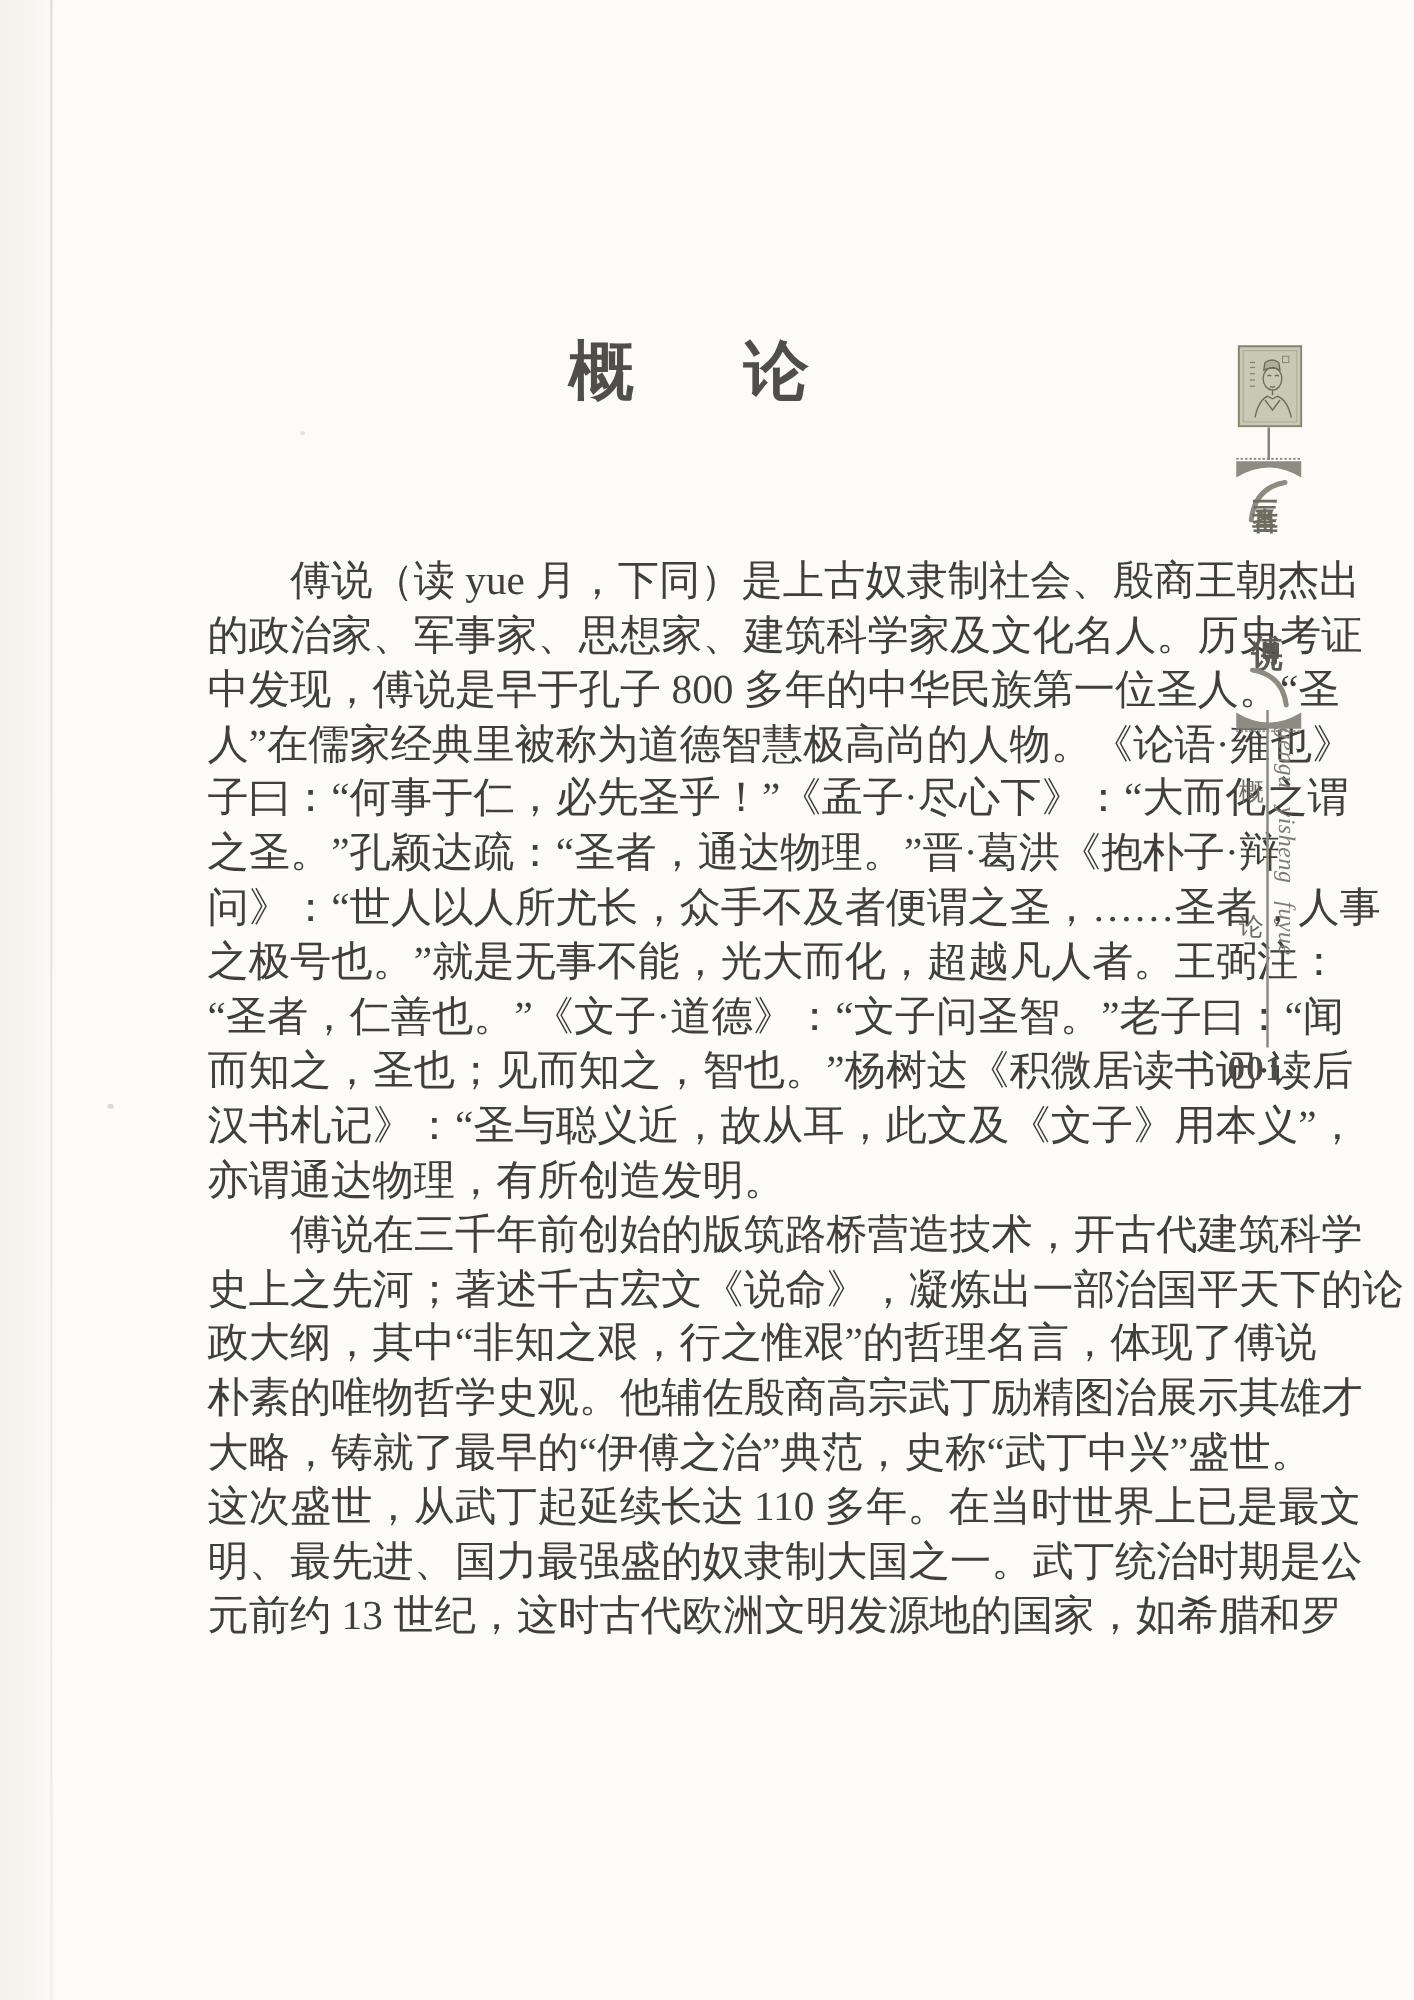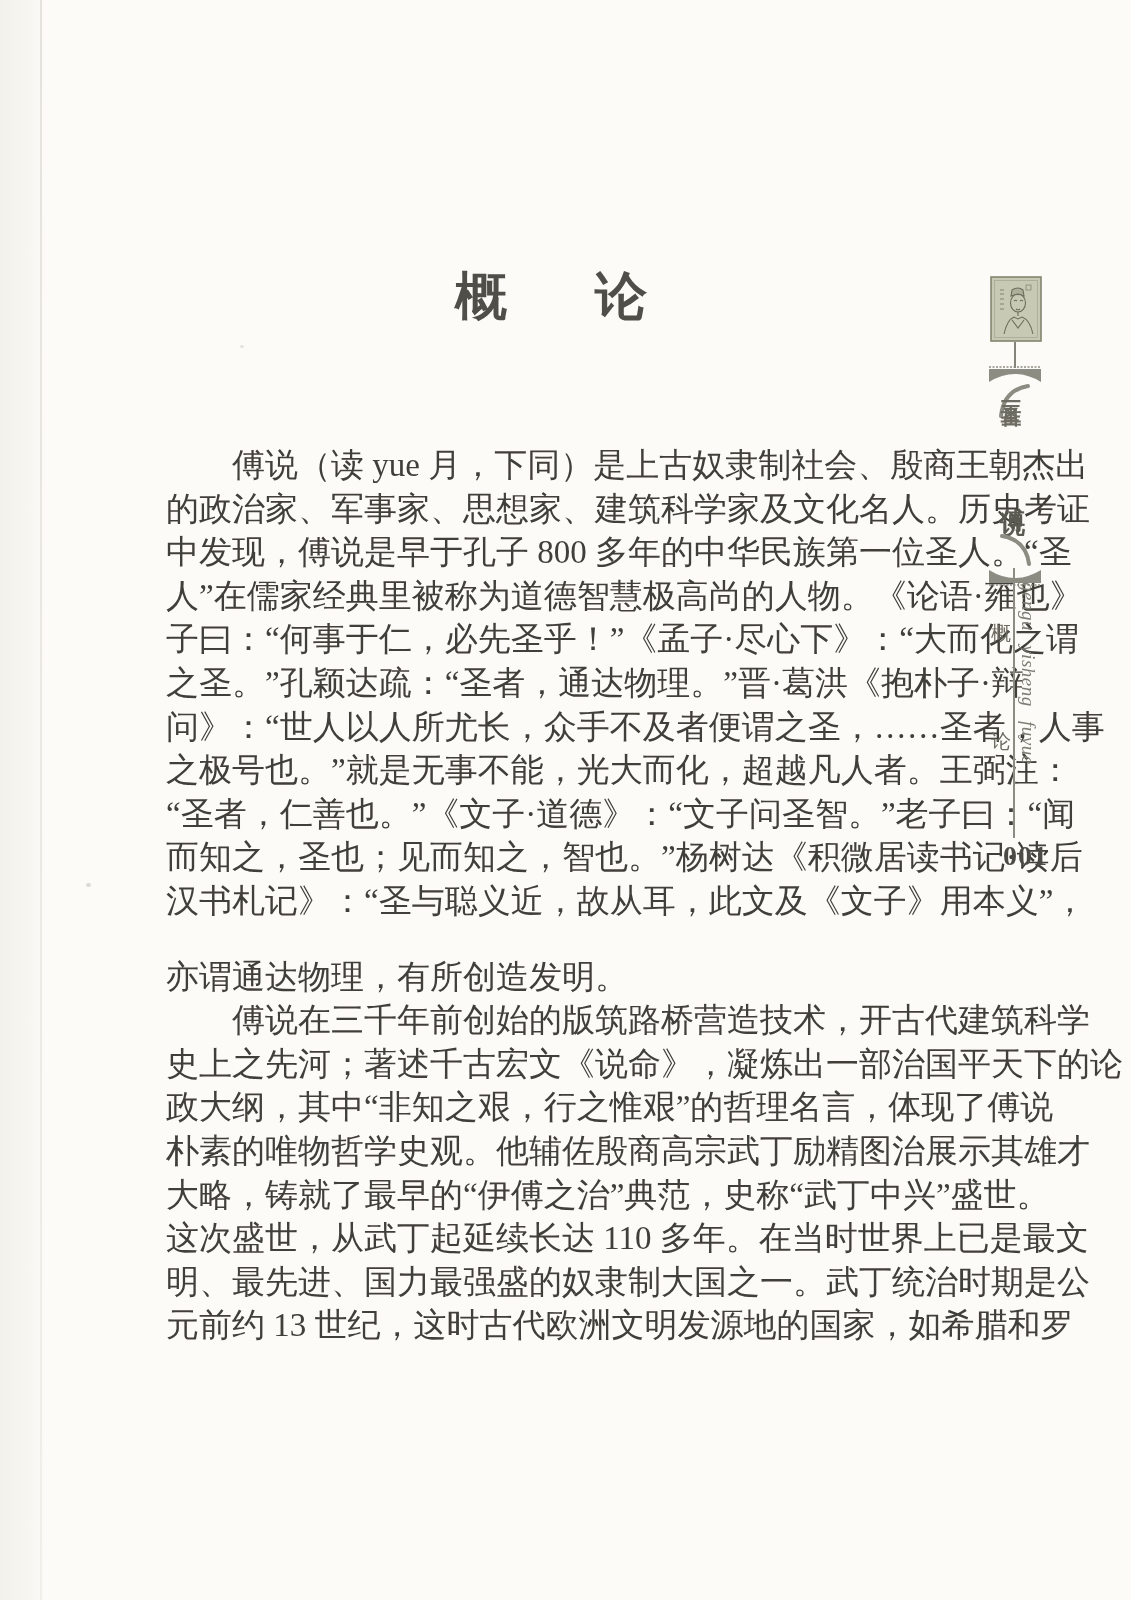--- a/index.html
+++ b/index.html
@@ -34,21 +34,21 @@
     position:absolute; left:166px; top:444px; width:770px;
     font-size:33px; color:#413f3a;
   }
   .line {
     height:43.6px; line-height:43.6px;
     text-align:justify; text-align-last:justify;
     text-justify:inter-ideograph;
     white-space:nowrap;
   }
   .line.indent { text-indent:2em; }
-  .line.last { text-align-last:left;margin-top:32px; }
+  .line.last { text-align-last:left; }
 
   
   .sidebar { position:absolute; left:960px; top:0; width:110px; height:1600px; }
   .stamp {
     position:absolute; left:30px; top:276px; width:52px; height:66px;
   }
   .connector-1 { position:absolute; left:54px; top:342px; width:2px; height:26px; background:#84847a; }
   .bracket-top { position:absolute; left:28px; top:366px; }
   .series-title {
     position:absolute; left:37px; top:388px;
@@ -66,21 +66,21 @@
     position:absolute; left:57px; top:582px;
     writing-mode:vertical-rl;
     font-size:19px; font-style:italic; color:#7e7d73;
     word-spacing:9px; letter-spacing:.5px;
   }
   .chapter-char { position:absolute; left:31px; font-size:20px; color:#6d6c62; }
   .chapter-char.c1 { top:620px; }
   .chapter-char.c2 { top:728px; }
   .folio {
     position:absolute; left:22px; top:840px; width:66px;
-    text-align:right; font-size:28px; font-weight:700; color:#4c4b45; letter-spacing:1px;
+    text-align:left; font-size:28px; font-weight:700; color:#4c4b45; letter-spacing:1px;
   }
 </style>
 </head>
 <body>
 
 <div class="page-edge"></div>
 <div class="page-edge-line"></div>
 <div class="speck" style="left:86px; top:883px; width:5px; height:4px; opacity:.5;"></div>
 <div class="speck" style="left:240px; top:345px; width:4px; height:3px; opacity:.35;"></div>
 

